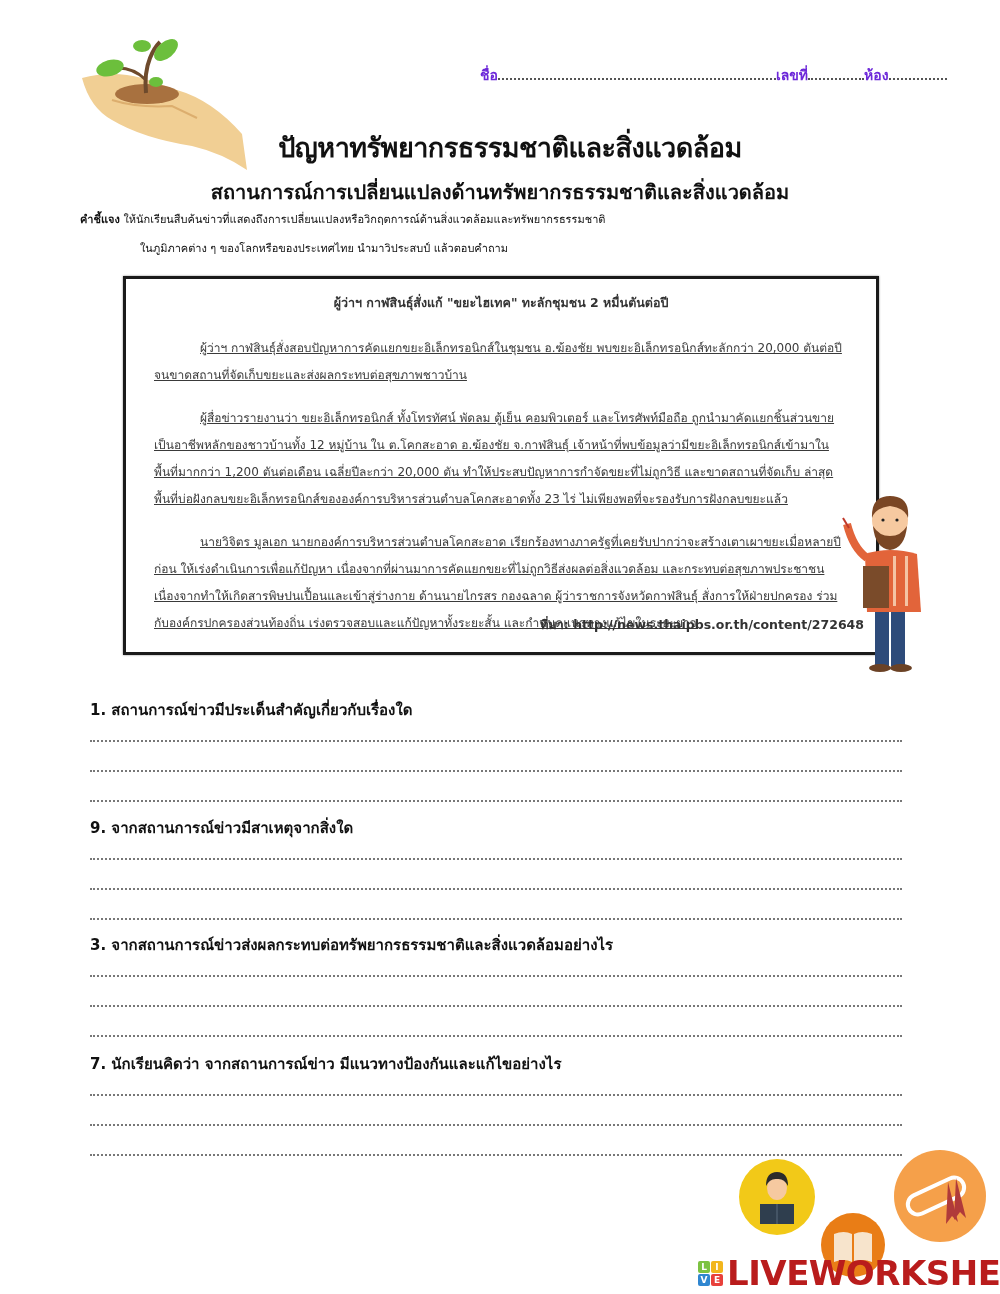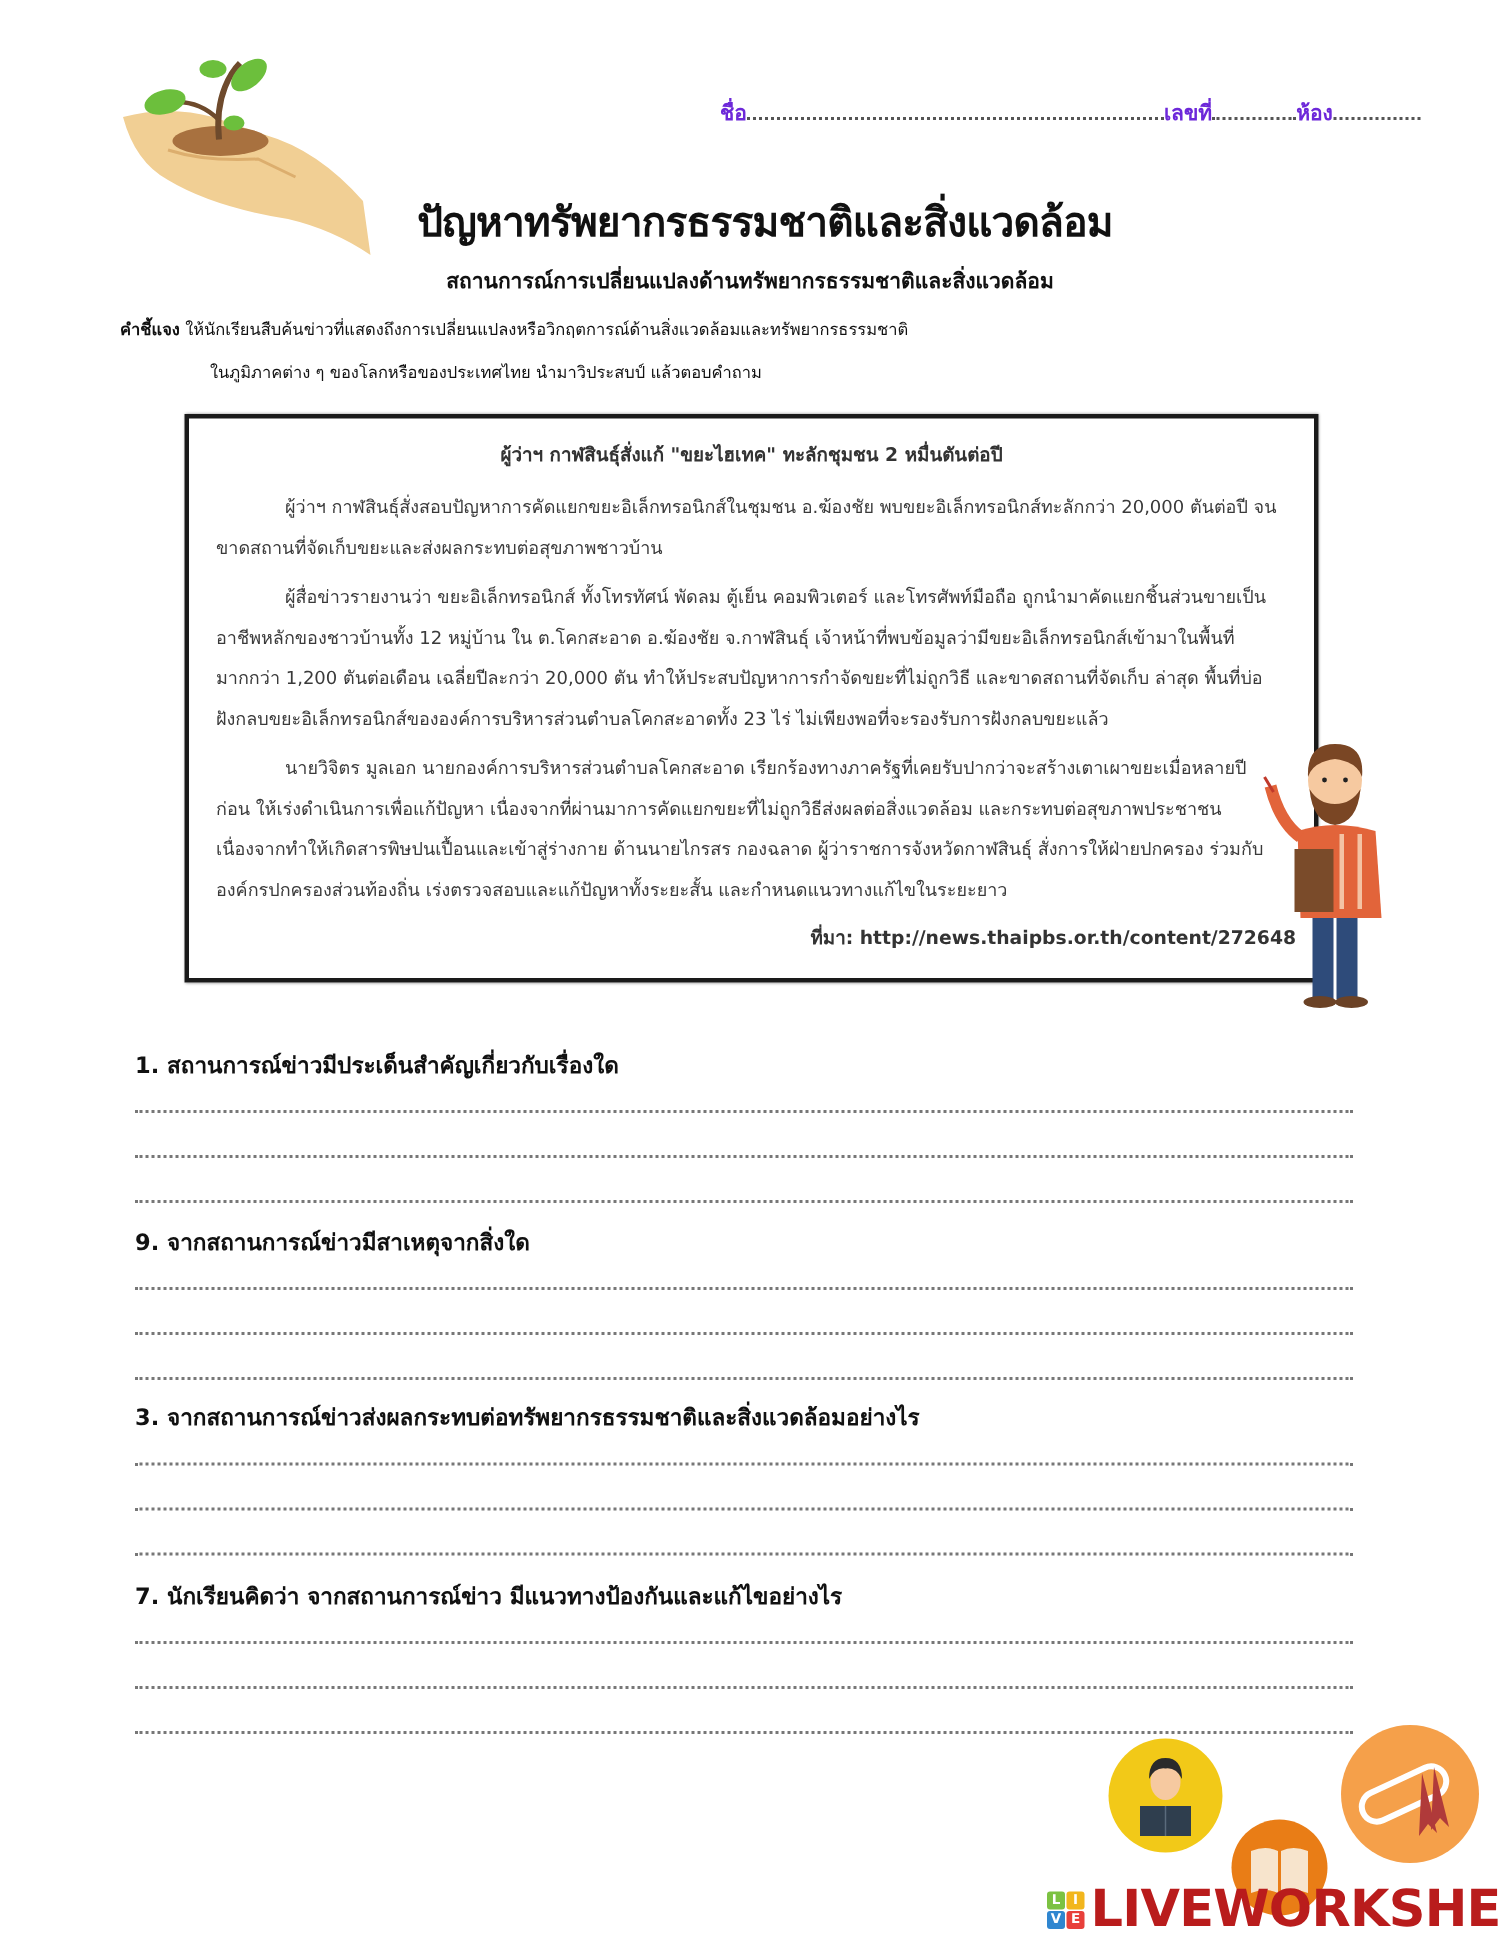--- a/index.html
+++ b/index.html
@@ -8,30 +8,30 @@
   .abs { position:absolute; }
 
   
   .plant { left:82px; top:38px; width:170px; height:135px; }
 
   .namebar { left:480px; top:64px; width:485px; font-size:14px; font-weight:bold; color:#6d28d9; white-space:nowrap; }
   .namebar .dots { display:inline-block; border-bottom:2px dotted #555; height:10px; vertical-align:baseline; }
 
   .title { left:0; width:1000px; top:126px; text-align:center; font-size:27px; font-weight:bold; letter-spacing:-0.5px; padding-left:10px; }
   .title span { margin-left:0px; }
-  .subtitle { left:0; width:1000px; top:176px; text-align:center; font-size:14px; font-weight:bold; }
+  .subtitle { left:0; width:1000px; top:176px; text-align:center; font-size:20px; font-weight:bold; }
   .instr { left:80px; top:205px; width:800px; font-size:11px; line-height:29px; }
   .instr b { font-weight:bold; }
   .instr .l2 { display:block; padding-left:60px; }
 
   
   .newsbox { left:123px; top:276px; width:750px; height:373px; border:3px solid #1a1a1a; box-shadow:0 0 2px #888; background:#fff; }
   .news-title { position:absolute; left:0; width:750px; top:14px; text-align:center; font-size:12.5px; font-weight:bold; color:#333; }
   .news-body { position:absolute; left:12px; top:40px; width:720px; font-size:12px; line-height:27px; color:#3a3a3a; }
-  .news-body p { margin:6px; text-indent:46px; }
+  .news-body p { margin:16px; text-indent:46px;text-decoration:underline; }
   .news-src { position:absolute; right:12px; top:336px; font-size:12.5px; font-weight:bold; color:#333; }
 
   .teacher { left:835px; top:488px; width:100px; height:186px; }
 
   
   .q { left:90px; font-size:15px; font-weight:bold; color:#111; }
   .line { left:90px; width:812px; height:0; border-bottom:2px dotted #777; }
 
   
   .icon-reader { left:738px; top:1158px; width:78px; height:78px; }

